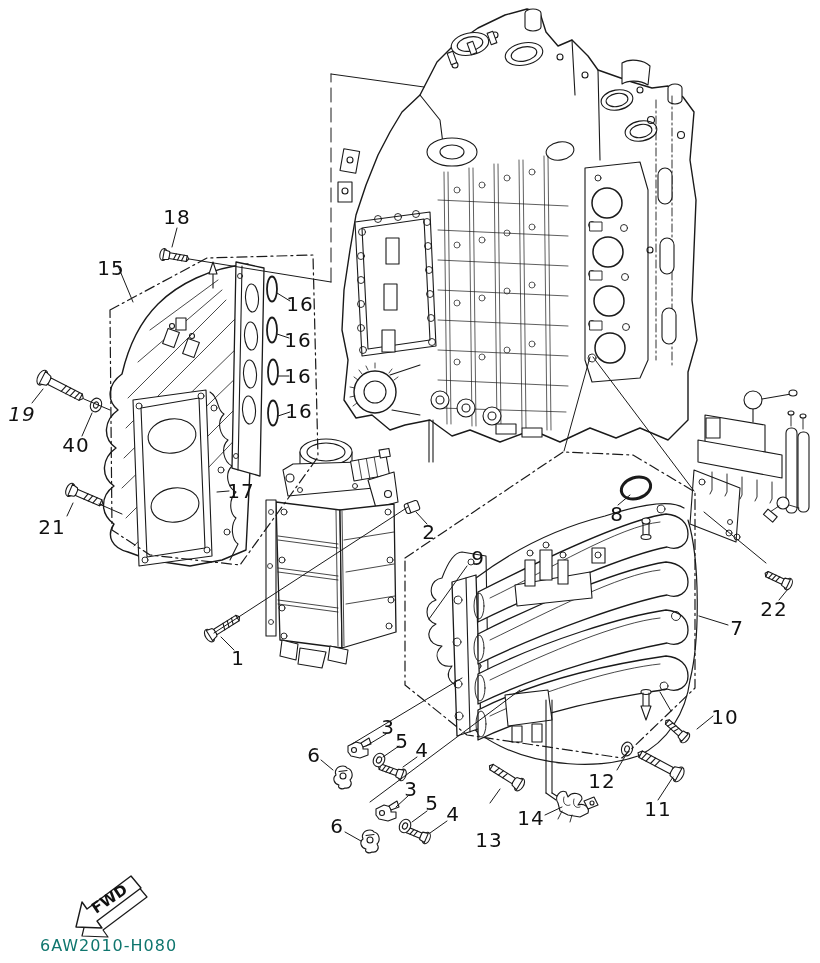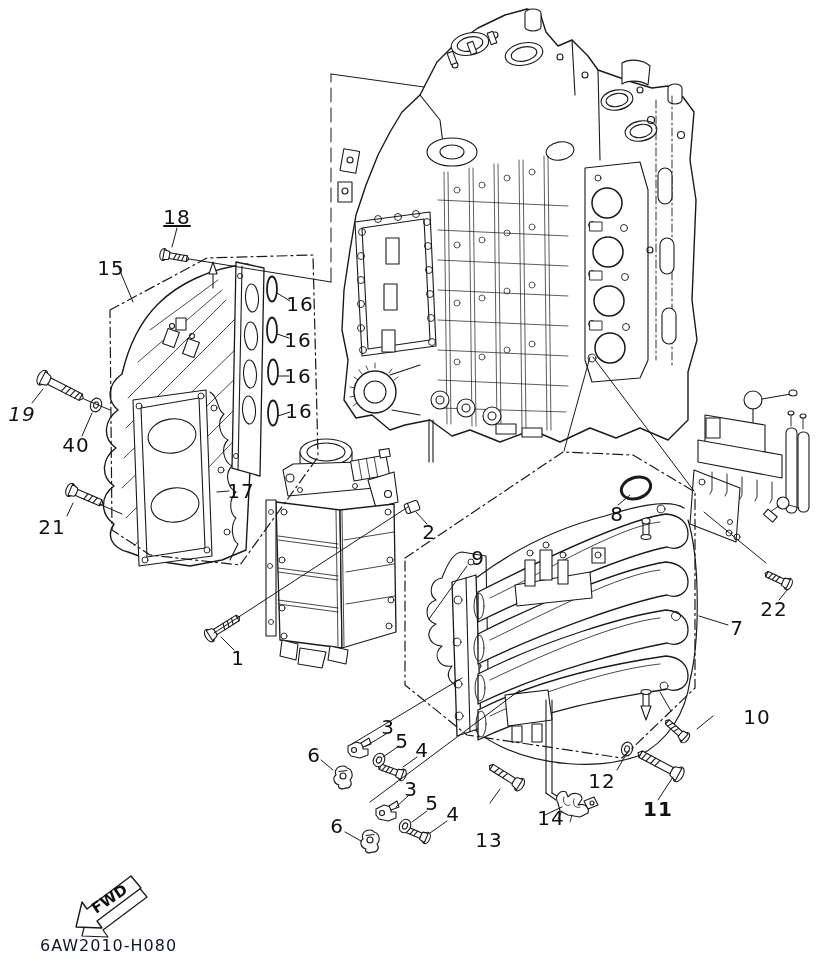--- a/index.html
+++ b/index.html
@@ -1,21 +1,21 @@
 <!DOCTYPE html>
 <html><head>
 <meta charset="utf-8">
 <style>
   html,body{margin:0;padding:0;background:#fff;}
   .stage{position:relative;width:820px;height:963px;background:#fff;overflow:hidden;
          font-family:"DejaVu Sans","Liberation Sans",sans-serif;}
   .stage svg{position:absolute;left:0;top:0;}
   .callout{position:absolute;transform:translate(-50%,-50%);font-size:20px;color:#111;
            letter-spacing:1px;line-height:1;user-select:none;}
-  .code{position:absolute;left:40px;top:936px;font-size:16px;color:#0f172a;letter-spacing:1px;}
+  .code{position:absolute;left:40px;top:936px;font-size:16px;color:#0f766e;letter-spacing:1px;}
   .art *{vector-effect:non-scaling-stroke;}
 </style>
 </head>
 <body>
 
 <div class="stage">
 <svg class="art" width="820" height="963" viewBox="0 0 820 963" xmlns="http://www.w3.org/2000/svg" fill="none" stroke="#1a1a1a" stroke-width="1.1" stroke-linecap="round" stroke-linejoin="round">
 
   <defs>
     <g id="boltL">
@@ -465,41 +465,41 @@
         <line x1="593" y1="357" x2="694" y2="491" stroke="#1a1a1a" stroke-width="1"></line>
         <line x1="590" y1="357" x2="564" y2="451" stroke="#1a1a1a" stroke-width="1"></line>
         <line x1="462" y1="678" x2="352" y2="744" stroke="#1a1a1a" stroke-width="1"></line>
         <line x1="520" y1="690" x2="370" y2="802" stroke="#1a1a1a" stroke-width="1"></line>
         <line x1="331" y1="282" x2="331" y2="74" stroke="#1a1a1a" stroke-width="1" stroke-dasharray="14 6"></line>
       </g>
 </svg>
 
 <div class="code">6AW2010-H080</div>
 <div id="callout-layer">
-      <div class="callout" style="left: 177px; top: 217px; text-decoration: underline;">18</div>
+      <div class="callout" style="left: 177px; top: 217px;">18</div>
       <div class="callout" style="left: 111px; top: 268px;">15</div>
       <div class="callout" style="left: 300px; top: 304px;">16</div>
       <div class="callout" style="left: 298px; top: 340px;">16</div>
       <div class="callout" style="left: 298px; top: 376px;">16</div>
       <div class="callout" style="left: 299px; top: 411px;">16</div>
       <div class="callout" style="left: 22px; top: 414px; font-style: italic;">19</div>
       <div class="callout" style="left: 76px; top: 445px;">40</div>
       <div class="callout" style="left: 52px; top: 527px;">21</div>
       <div class="callout" style="left: 241px; top: 491px; text-align: center;">17</div>
       <div class="callout" style="left: 238px; top: 658px;">1</div>
       <div class="callout" style="left: 429px; top: 532px;">2</div>
       <div class="callout" style="left: 478px; top: 558px;">9</div>
       <div class="callout" style="left: 617px; top: 514px;">8</div>
       <div class="callout" style="left: 737px; top: 628px;">7</div>
       <div class="callout" style="left: 774px; top: 609px; text-align: right;">22</div>
-      <div class="callout" style="left: 725px; top: 717px; margin-left: 32px;">10</div>
-      <div class="callout" style="left: 658px; top: 809px; font-weight: bold;">11</div>
+      <div class="callout" style="left: 725px; top: 717px;">10</div>
+      <div class="callout" style="left: 658px; top: 809px;">11</div>
       <div class="callout" style="left: 602px; top: 781px;">12</div>
       <div class="callout" style="left: 489px; top: 840px;">13</div>
-      <div class="callout" style="left: 531px; top: 818px; margin-left: 20px;">14</div>
+      <div class="callout" style="left: 531px; top: 818px;">14</div>
       <div class="callout" style="left: 388px; top: 727px;">3</div>
       <div class="callout" style="left: 402px; top: 741px;">5</div>
       <div class="callout" style="left: 422px; top: 750px;">4</div>
       <div class="callout" style="left: 314px; top: 755px;">6</div>
       <div class="callout" style="left: 411px; top: 789px;">3</div>
       <div class="callout" style="left: 432px; top: 803px;">5</div>
       <div class="callout" style="left: 453px; top: 814px;">4</div>
       <div class="callout" style="left: 337px; top: 826px;">6</div>
     </div>
 </div>

